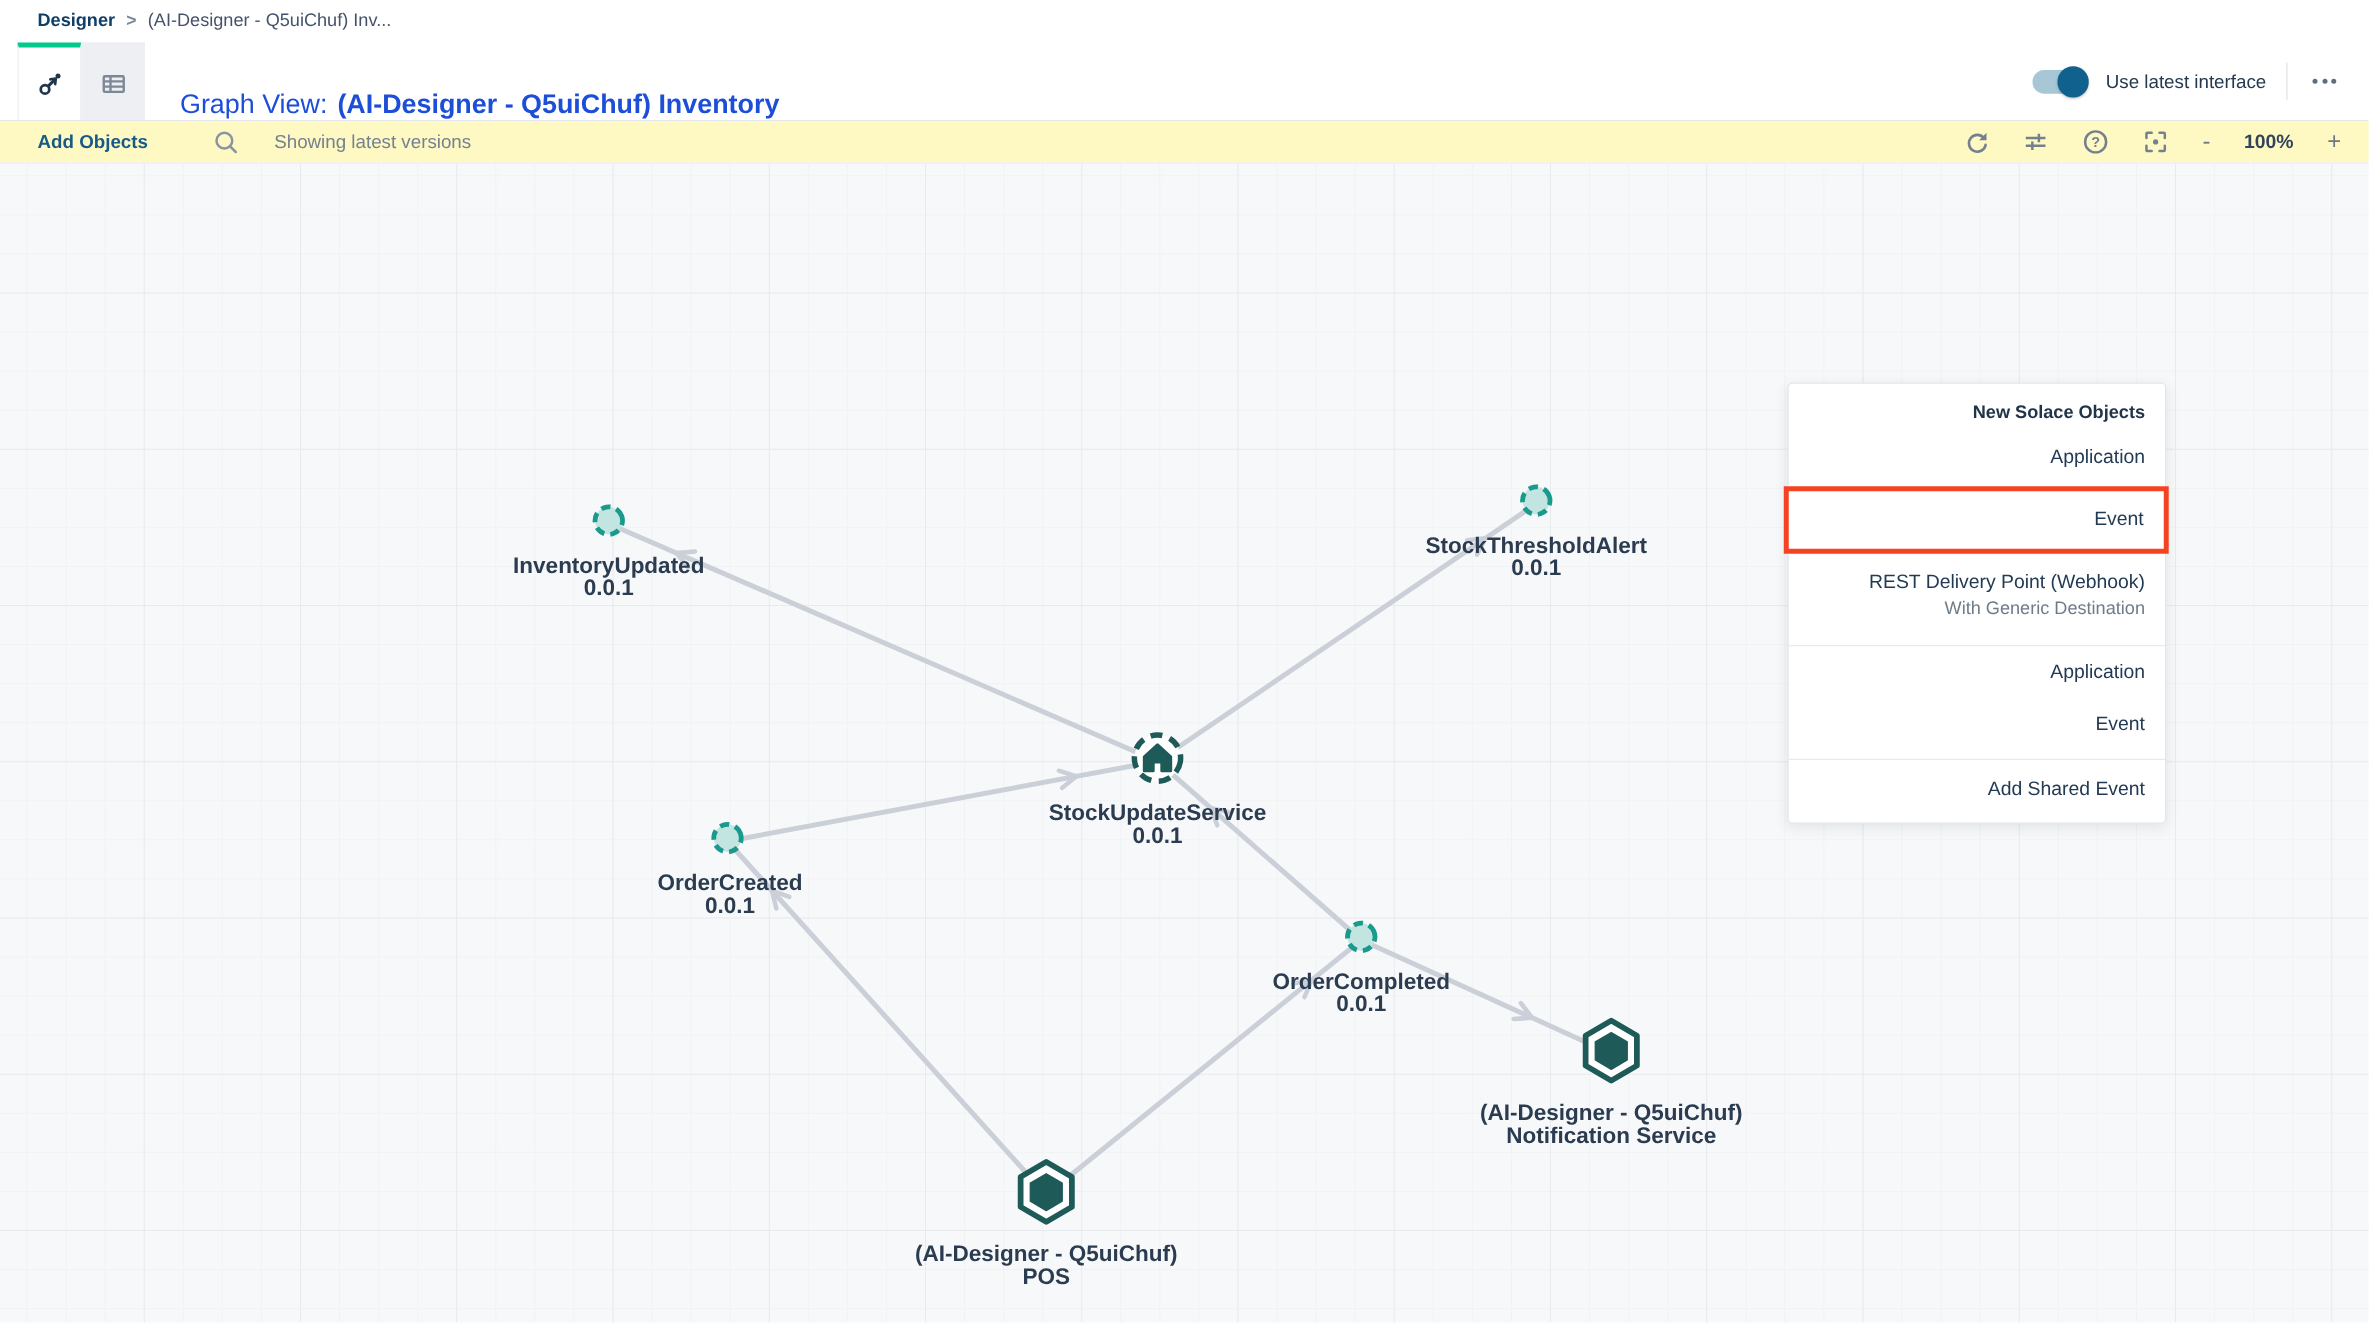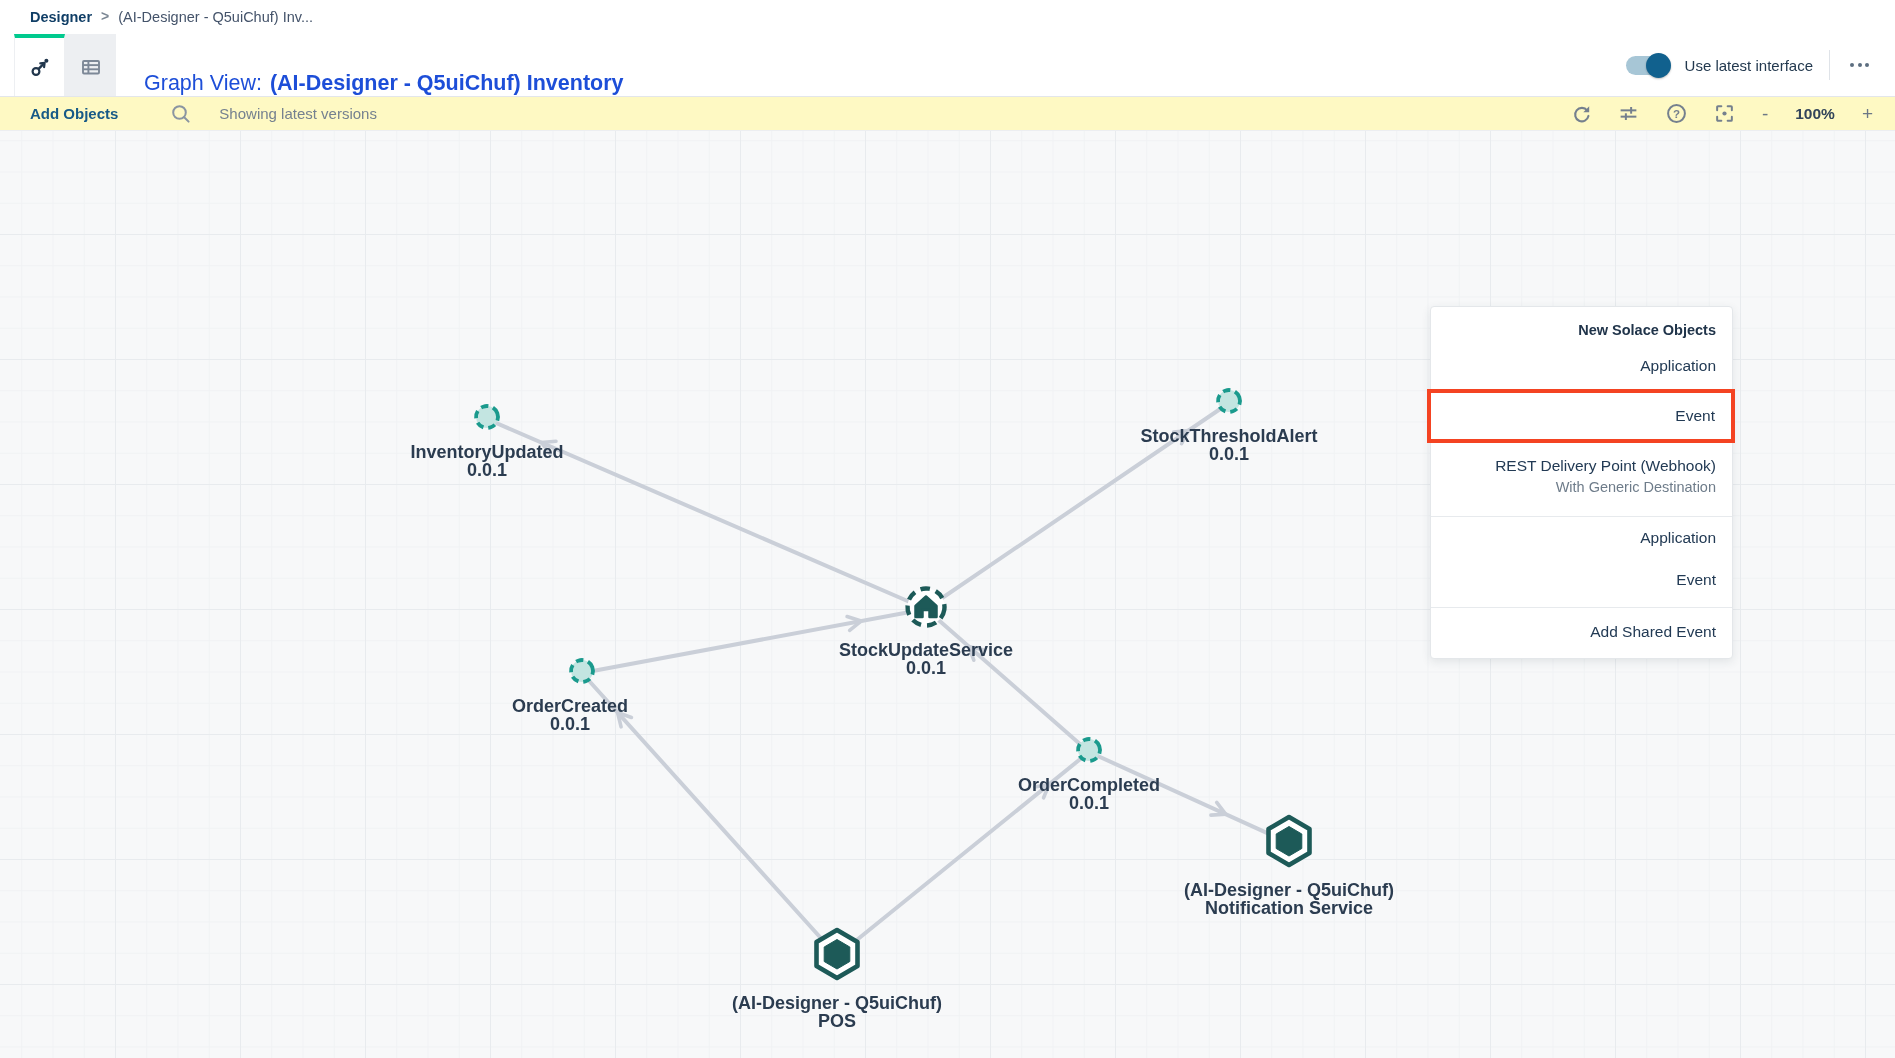--- a/index.html
+++ b/index.html
@@ -203,21 +203,21 @@
     <circle cx="27" cy="27" r="18.5" fill="#ffffff" stroke="#1d5a58" stroke-width="4.4" stroke-dasharray="9.5 6.2" transform="rotate(8 27 27)"></circle>
     <path d="M27 16.5 L37.5 26 L37.5 37 L30.5 37 L30.5 30 L23.5 30 L23.5 37 L16.5 37 L16.5 26 Z" fill="#1d5a58" stroke="#1d5a58" stroke-width="2.5" stroke-linejoin="round"></path>
       </svg></div>
     <div class="node-label" style="left: 926px; top: 510px;">
       <div>StockUpdateService</div>
       <div>0.0.1</div>
     </div>
     <div class="node-icon" style="left: 582px; top: 542px;"><svg width="34" height="34" viewBox="0 0 34 34">
     <circle cx="17" cy="17" r="11" fill="#c3e5e1" stroke="#1a9a8d" stroke-width="3.8" stroke-dasharray="7.5 4.8" transform="rotate(-20 17 17)"></circle>
       </svg></div>
-    <div class="node-label" style="left: 570px; top: 566px;">
+    <div class="node-label" style="left: 584px; top: 566px;">
       <div>OrderCreated</div>
       <div>0.0.1</div>
     </div>
     <div class="node-icon" style="left: 1089px; top: 621px;"><svg width="34" height="34" viewBox="0 0 34 34">
     <circle cx="17" cy="17" r="11" fill="#c3e5e1" stroke="#1a9a8d" stroke-width="3.8" stroke-dasharray="7.5 4.8" transform="rotate(-20 17 17)"></circle>
       </svg></div>
     <div class="node-label" style="left: 1089px; top: 645px;">
       <div>OrderCompleted</div>
       <div>0.0.1</div>
     </div>

